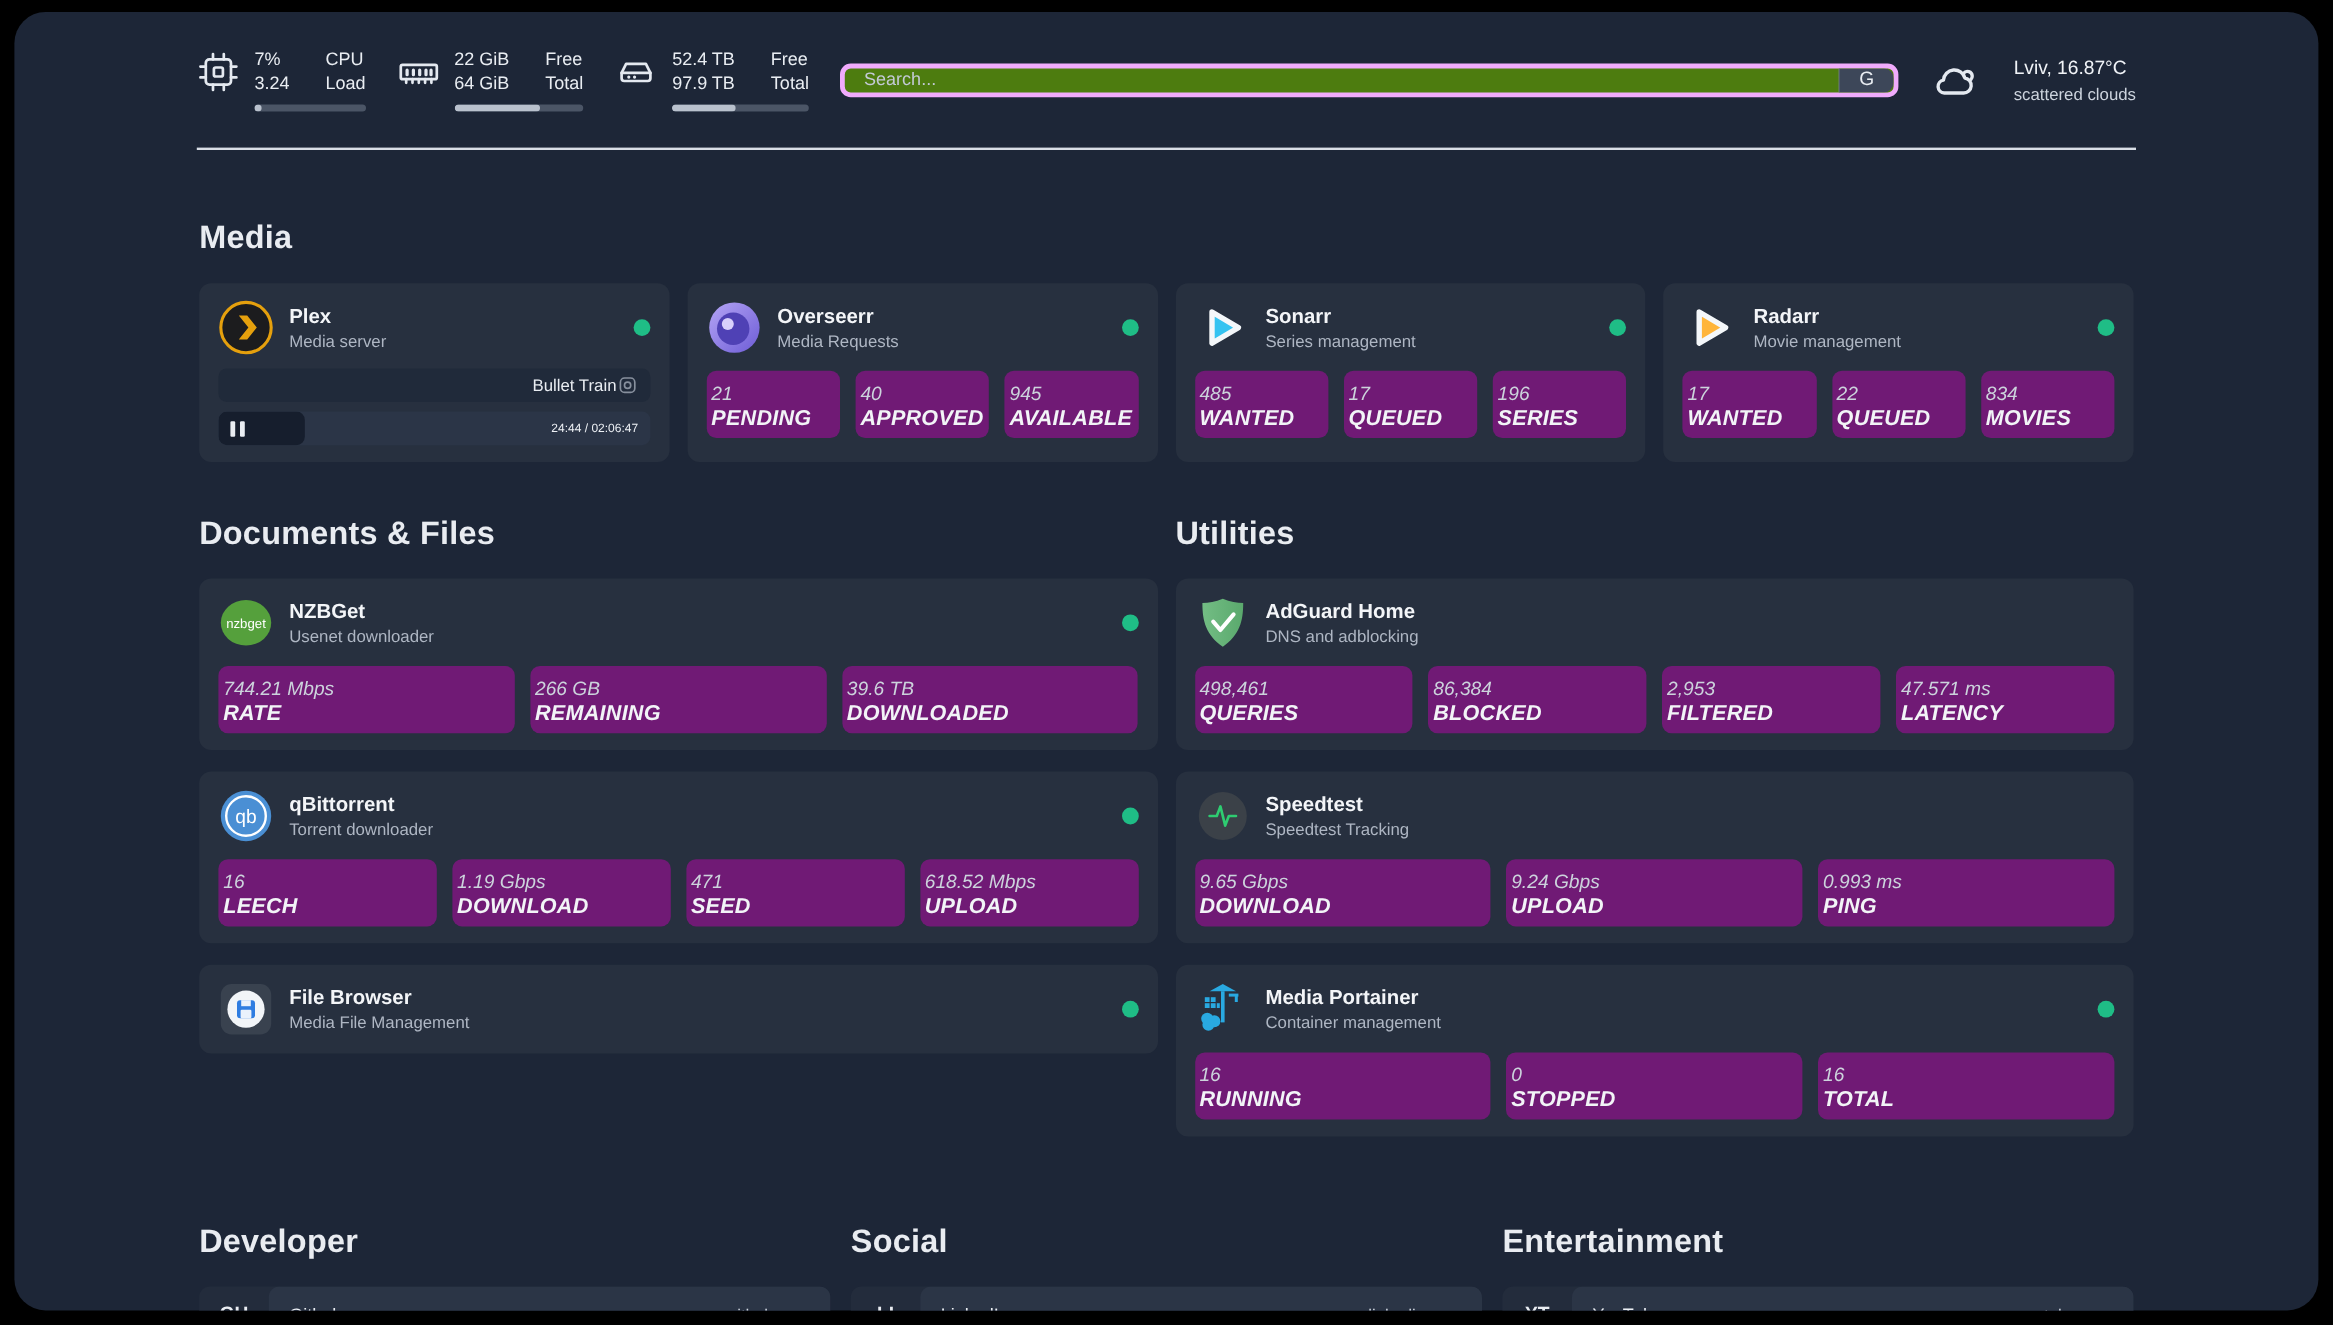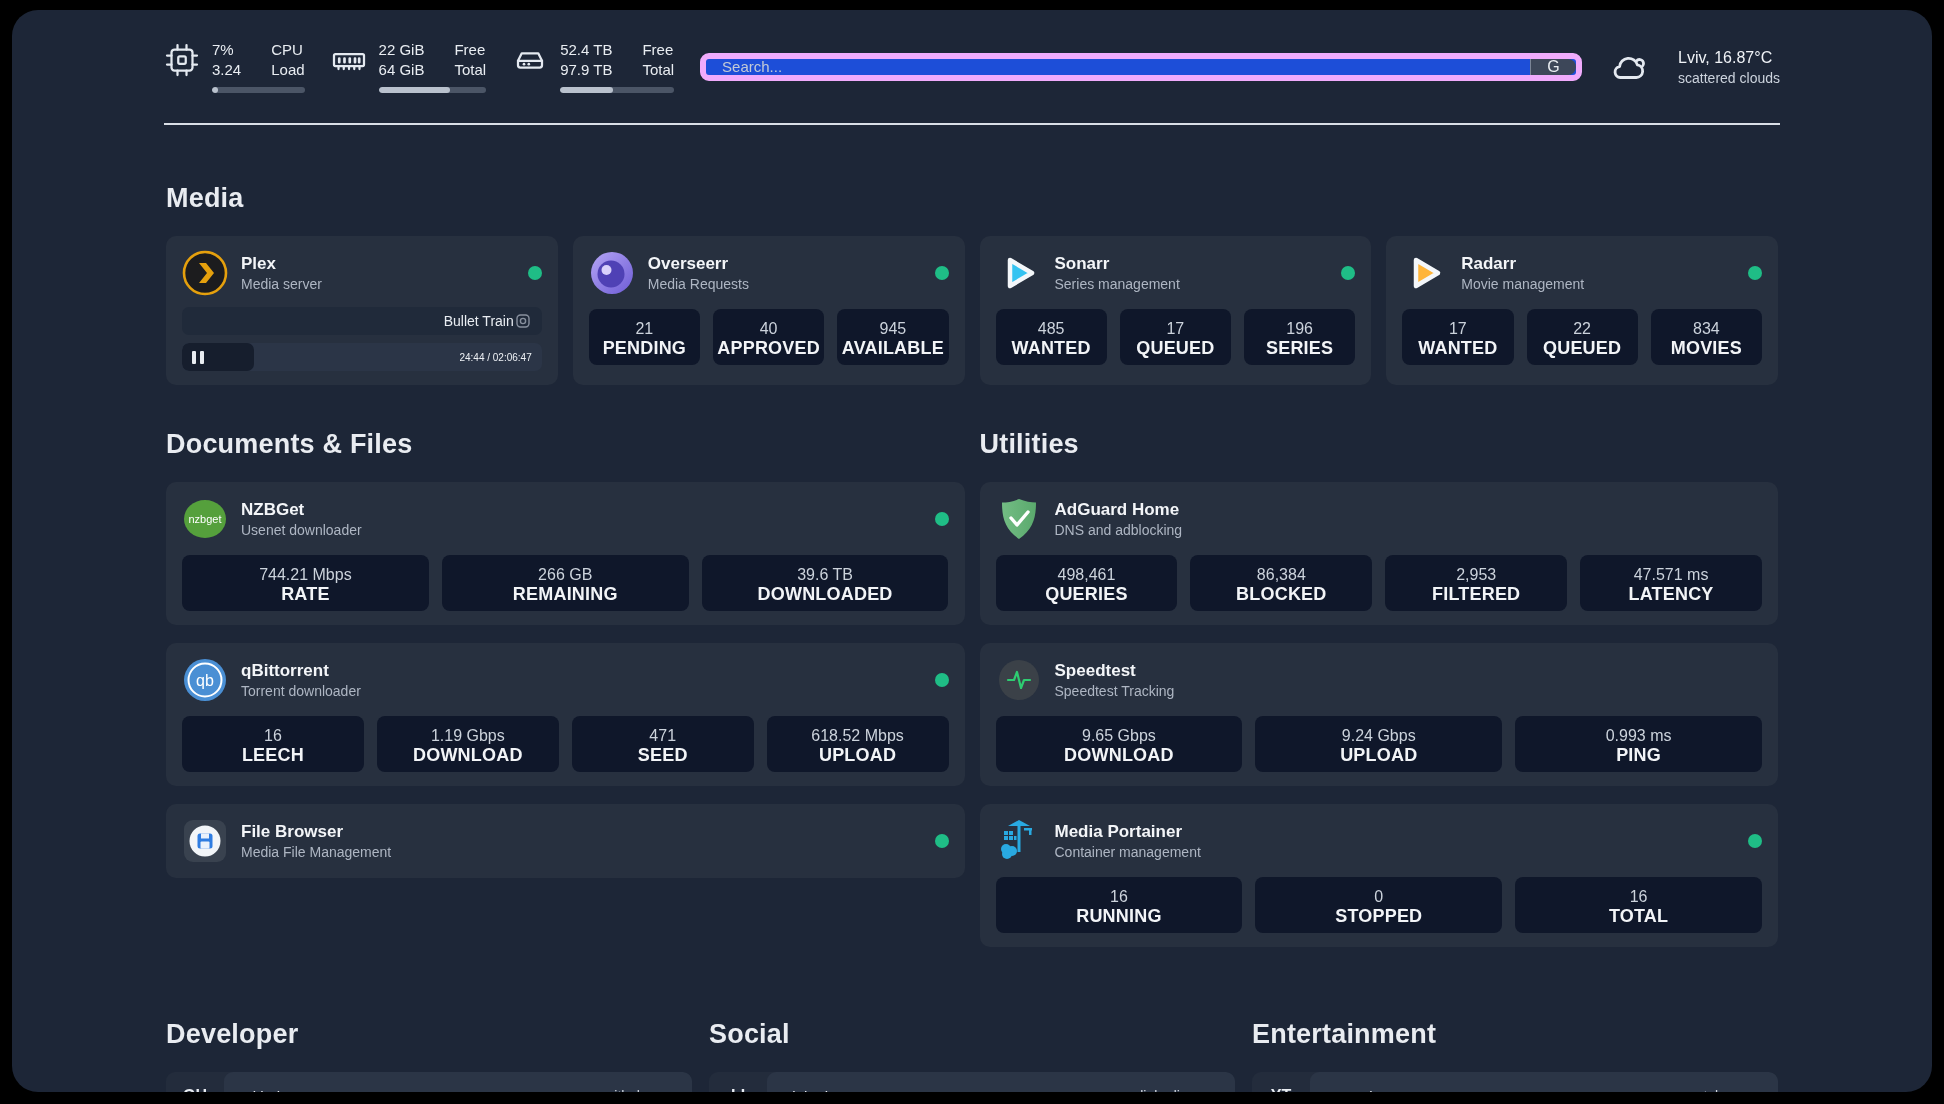--- a/index.html
+++ b/index.html
@@ -11,21 +11,21 @@
   
   .topbar { display:flex; align-items:center; padding:30px 152px 0 152px; gap:26px; }
   .sysstat { display:flex; align-items:flex-start; gap:12px; flex:0 0 auto; }
   .sysstat .icon { width:36px; height:36px; margin-top:2px; }
   .sysstat .cols { display:flex; flex-direction:column; }
   .sysstat .rowtxt { display:flex; gap:30px; justify-content:space-between; min-width:92px; }
   .sysstat .c1, .sysstat .c2 { display:flex; flex-direction:column; line-height:20px; font-size:15px; color:#e9edf2; }
   .sysstat .c2 { text-align:left; }
   .sysbar { margin-top:7px; height:6px; border-radius:3px; background:#4b5566; overflow:hidden; }
   .sysbar > div { height:100%; background:#b9c1cd; border-radius:3px; }
-  .searchwrap { flex:1; display:flex; align-items:stretch; height:28px; border:6px solid #f0abfc; border-radius:9px; background:#1d4ed8; overflow:hidden; }
+  .searchwrap { flex:1; display:flex; align-items:stretch; height:28px; border:4px solid #f0abfc; border-radius:9px; background:#4d7c0f; overflow:hidden; }
   .searchwrap input { flex:1; background:transparent; border:none; outline:none; color:#dfe4ec; font-size:15px; padding:0 16px; font-family:"Liberation Sans", sans-serif; }
   .searchwrap input::placeholder { color:#c3cad6; }
   .g-btn { width:46px; display:flex; align-items:center; justify-content:center; background:#3d4759; border-left:1px solid #7b8596; border-radius:0 8px 8px 0; font-size:16px; color:#e9edf2; cursor:pointer; }
   .weather { display:flex; align-items:center; gap:28px; flex:0 0 auto; }
   .weather .icon { width:42px; height:42px; }
   .weather .t1 { font-size:16px; color:#f0f3f7; line-height:22px; }
   .weather .t2 { font-size:14px; color:#ccd3dd; line-height:18px; }
   .divider { margin:30px 152px 0 152px; border-top:2px solid #d9dee6; }
   
   .content { padding:0 154px; }
@@ -36,21 +36,21 @@
   .card-head { display:flex; align-items:center; gap:13px; }
   .app-icon { width:46px; height:46px; flex:0 0 aupx; }
   .app-icon svg { width:46px; height:46px; display:block; }
   .app-meta { flex:1; min-width:0; }
   .app-name { font-size:17px; font-weight:600; color:#f3f5f8; line-height:22px; }
   .app-desc { font-size:14px; color:#aeb6c3; line-height:18px; }
   .status-dot { width:14px; height:14px; border-radius:50%; background:#1fbd86; flex:0 0 auto; }
   .stat-row { display:grid; gap:13px; margin-top:13px; }
   .cols3 { grid-template-columns:repeat(3,1fr); }
   .cols4 { grid-template-columns:repeat(4,1fr); }
-  .stat-box { background:#0f172a; border-radius:8px; padding:9px 4px 8px; text-align:center; }
+  .stat-box { background:#701a75; border-radius:8px; padding:9px 4px 8px; text-align:left;font-style:italic; }
   .stat-val { font-size:16px; color:#ccd3dc; line-height:21px; }
   .stat-lbl { font-size:18px; font-weight:700; color:#f2f4f7; line-height:18px; letter-spacing:.2px; }
   
   .np-row { margin-top:11px; background:#202a3a; border-radius:7px; height:28px; display:flex; align-items:center; padding:0 10px; justify-content:flex-end; }
   .np-title { font-size:14px; color:#e9edf2; }
   .np-gear { width:18px; height:18px; opacity:.75; }
   .pg-row { margin-top:8px; background:#2b3547; border-radius:7px; height:28px; position:relative; overflow:hidden; display:flex; align-items:center; }
   .pg-fill { position:absolute; left:0; top:0; bottom:0; background:#161e2d; border-radius:7px; }
   .pg-pause { position:relative; margin-left:10px; display:flex; gap:4px; z-index:2; cursor:pointer; }
   .pg-pause i { display:block; width:4px; height:13px; background:#e9edf2; border-radius:1px; }

